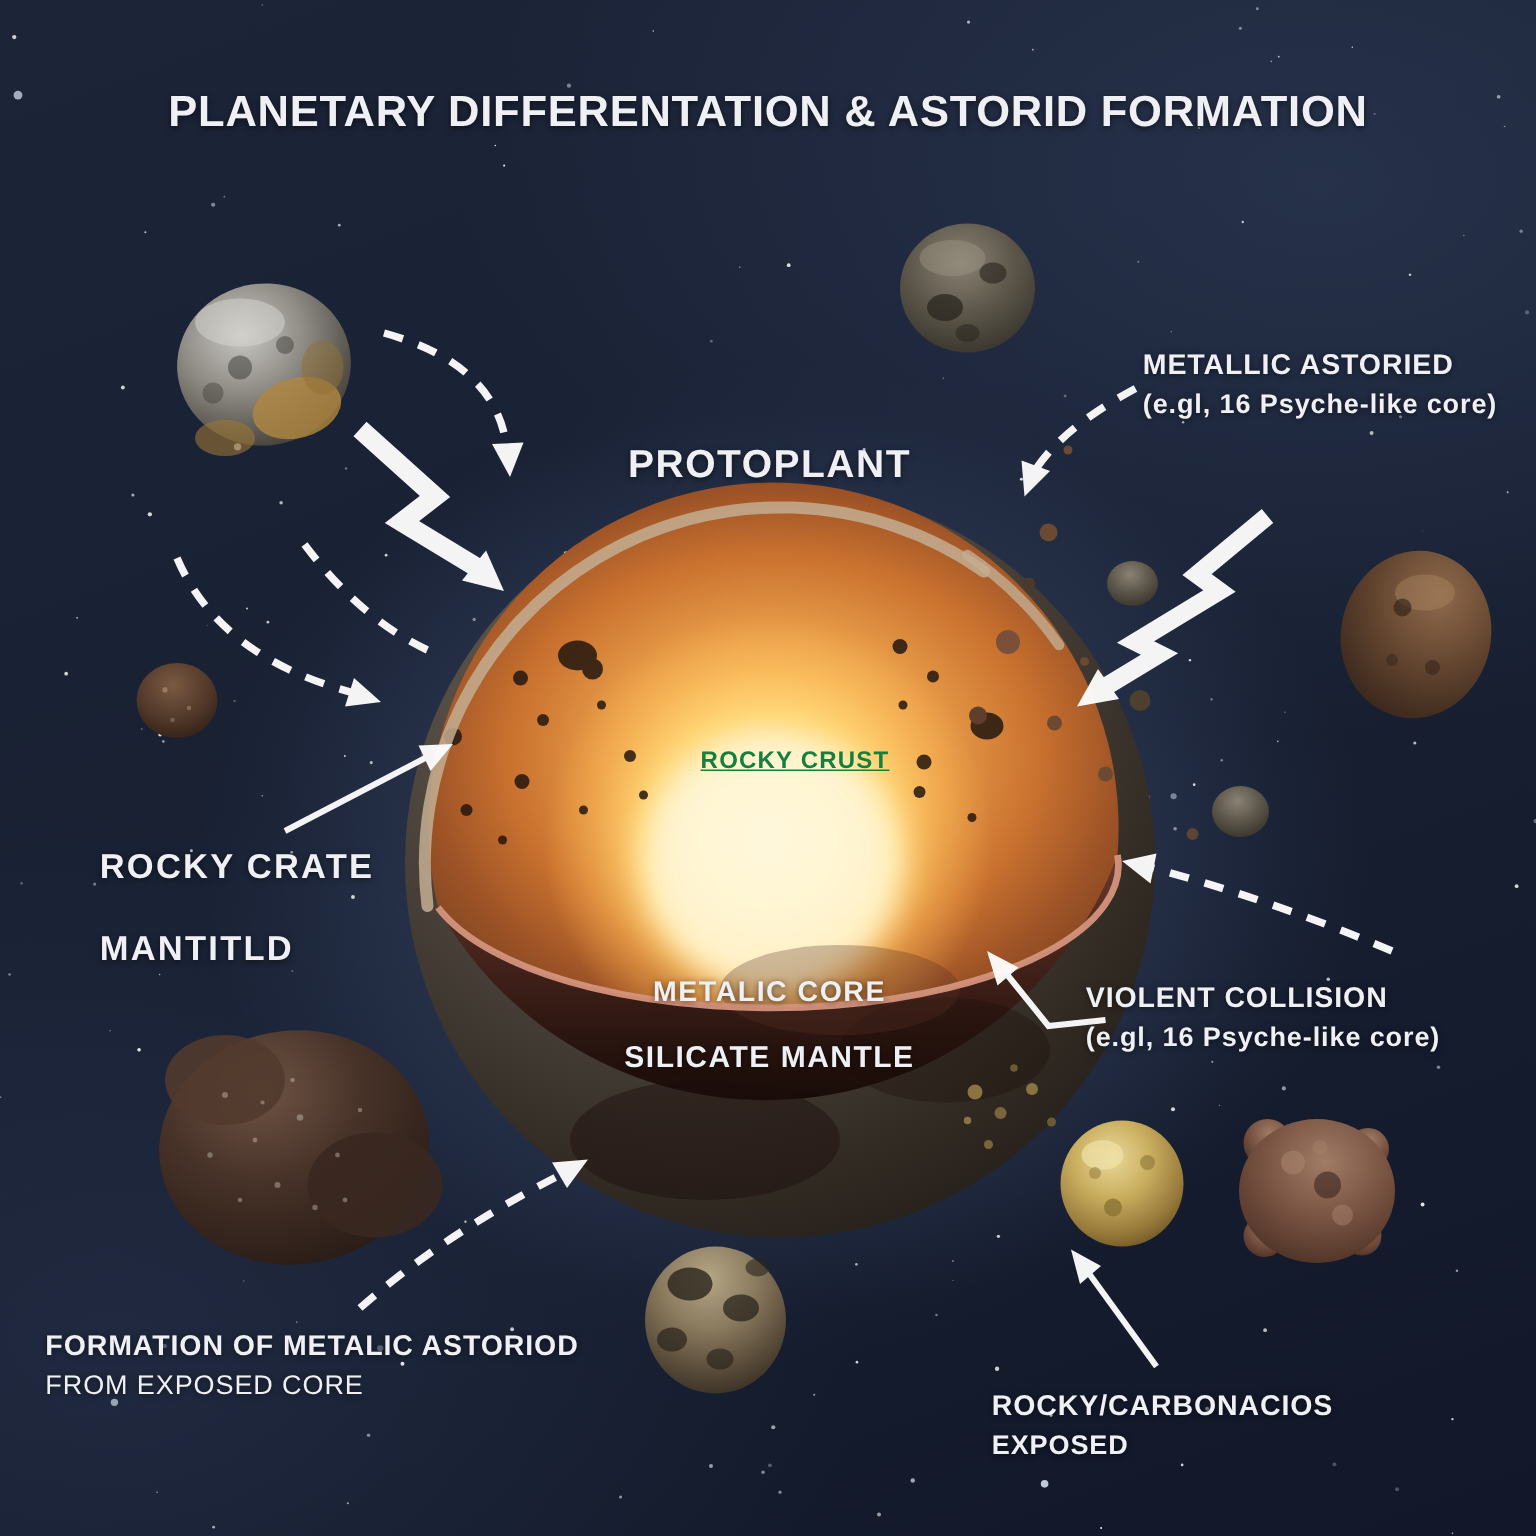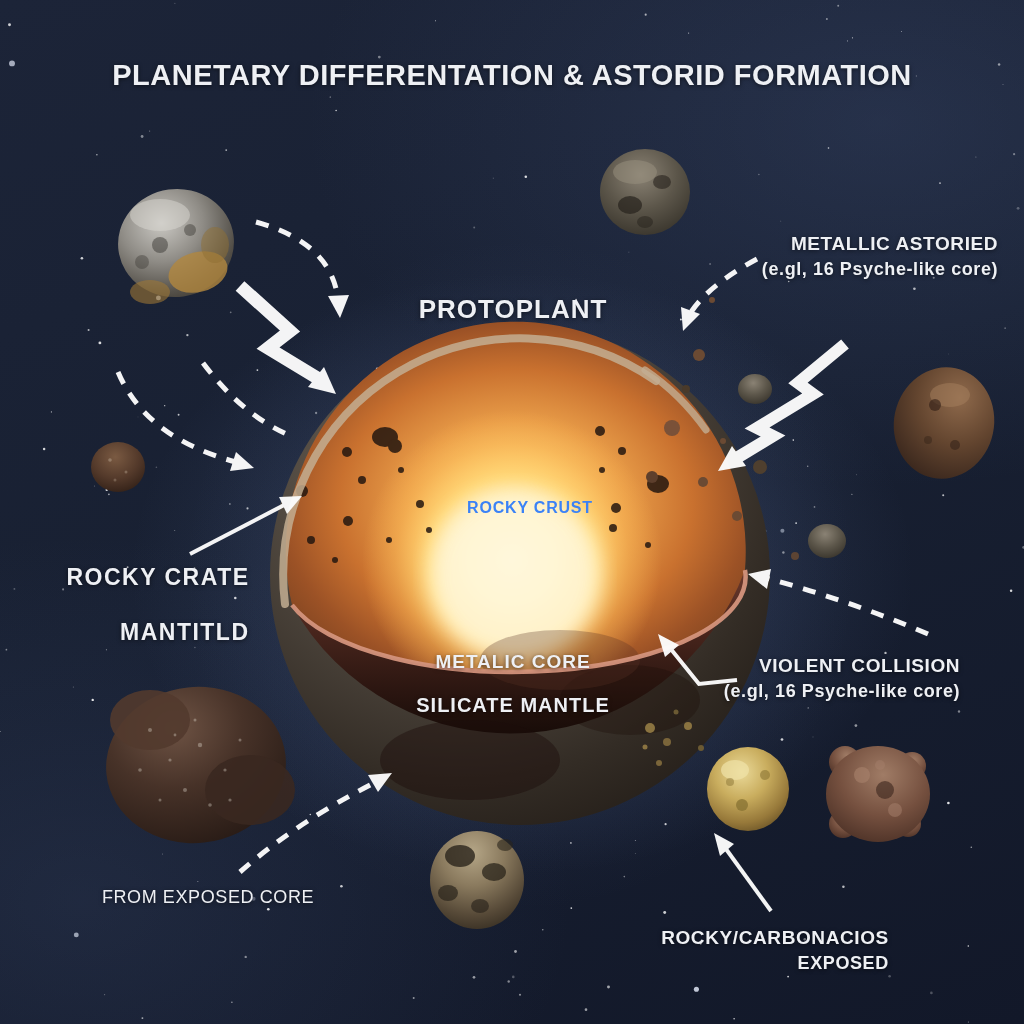--- a/index.html
+++ b/index.html
@@ -8,31 +8,31 @@
     font-family:"Liberation Sans", sans-serif;
     background:
       radial-gradient(560px 430px at 51% 56%, rgba(112,138,190,0.30), rgba(112,138,190,0) 70%),
       radial-gradient(820px 520px at 86% 12%, rgba(72,90,132,0.28), rgba(72,90,132,0) 70%),
       radial-gradient(700px 520px at 8% 88%, rgba(62,78,114,0.25), rgba(62,78,114,0) 70%),
       linear-gradient(160deg, #1c2438 0%, #182032 48%, #121829 100%);
   }
   #scene{position:absolute;left:0;top:0;}
   .lbl{
     position:absolute;transform:translateX(-50%);
-    color:#eef0f4;font-weight:700;text-align:right;white-space:nowrap;
+    color:#eef0f4;font-weight:700;text-align:left;white-space:nowrap;
     text-shadow:0 1px 4px rgba(0,0,0,0.55);letter-spacing:0.6px;line-height:1.38;
   }
   .lbl .sub{display:block;font-weight:700;}
   .title{font-size:29px;letter-spacing:0.5px;}
   .proto{font-size:26px;letter-spacing:1px;}
   .s19{font-size:19px;}
   .s19 .sub{font-size:18px;}
   .core{font-size:19px;letter-spacing:1px;}
   .mantle{font-size:20px;letter-spacing:1px;}
-  .crust{font-size:16px;color:#3b82f6;text-shadow:none;font-weight:700;letter-spacing:0.8px;}
+  .crust{font-size:16px;color:#15803d;text-shadow:none;font-weight:700;letter-spacing:0.8px;text-decoration:underline;}
   .crate{font-size:23px;letter-spacing:1.5px;}
   .crate .sub{font-weight:700;margin-top:23px;}
 </style>
 </head>
 <body>
 
 <svg id="scene" width="1024" height="1024" viewBox="0 0 1024 1024">
   <defs>
     <radialGradient id="halo" cx="50%" cy="50%" r="50%">
       <stop offset="0%" stop-color="rgba(140,165,215,0.32)"></stop>
@@ -511,19 +511,20 @@
 
 <div class="lbl core" style="left:513px;top:649px;">METALIC CORE</div>
 <div class="lbl mantle" style="left:513px;top:692px;">SILICATE MANTLE</div>
 
 <div class="lbl s19" style="left:842px;top:653px;">
   <span>VIOLENT COLLISION</span>
   <span class="sub">(e.gl, 16 Psyche-like core)</span>
 </div>
 
 <div class="lbl s19" style="left:208px;top:885px;">
+  <span>FORMATION OF METALIC ASTORIOD</span>
   <span class="sub" style="font-weight:400">FROM EXPOSED CORE</span>
 </div>
 
 <div class="lbl s19" style="left:775px;top:925px;">
   <span>ROCKY/CARBONACIOS</span>
   <span class="sub" style="font-weight:700">EXPOSED</span>
 </div>
 
 </body></html>

